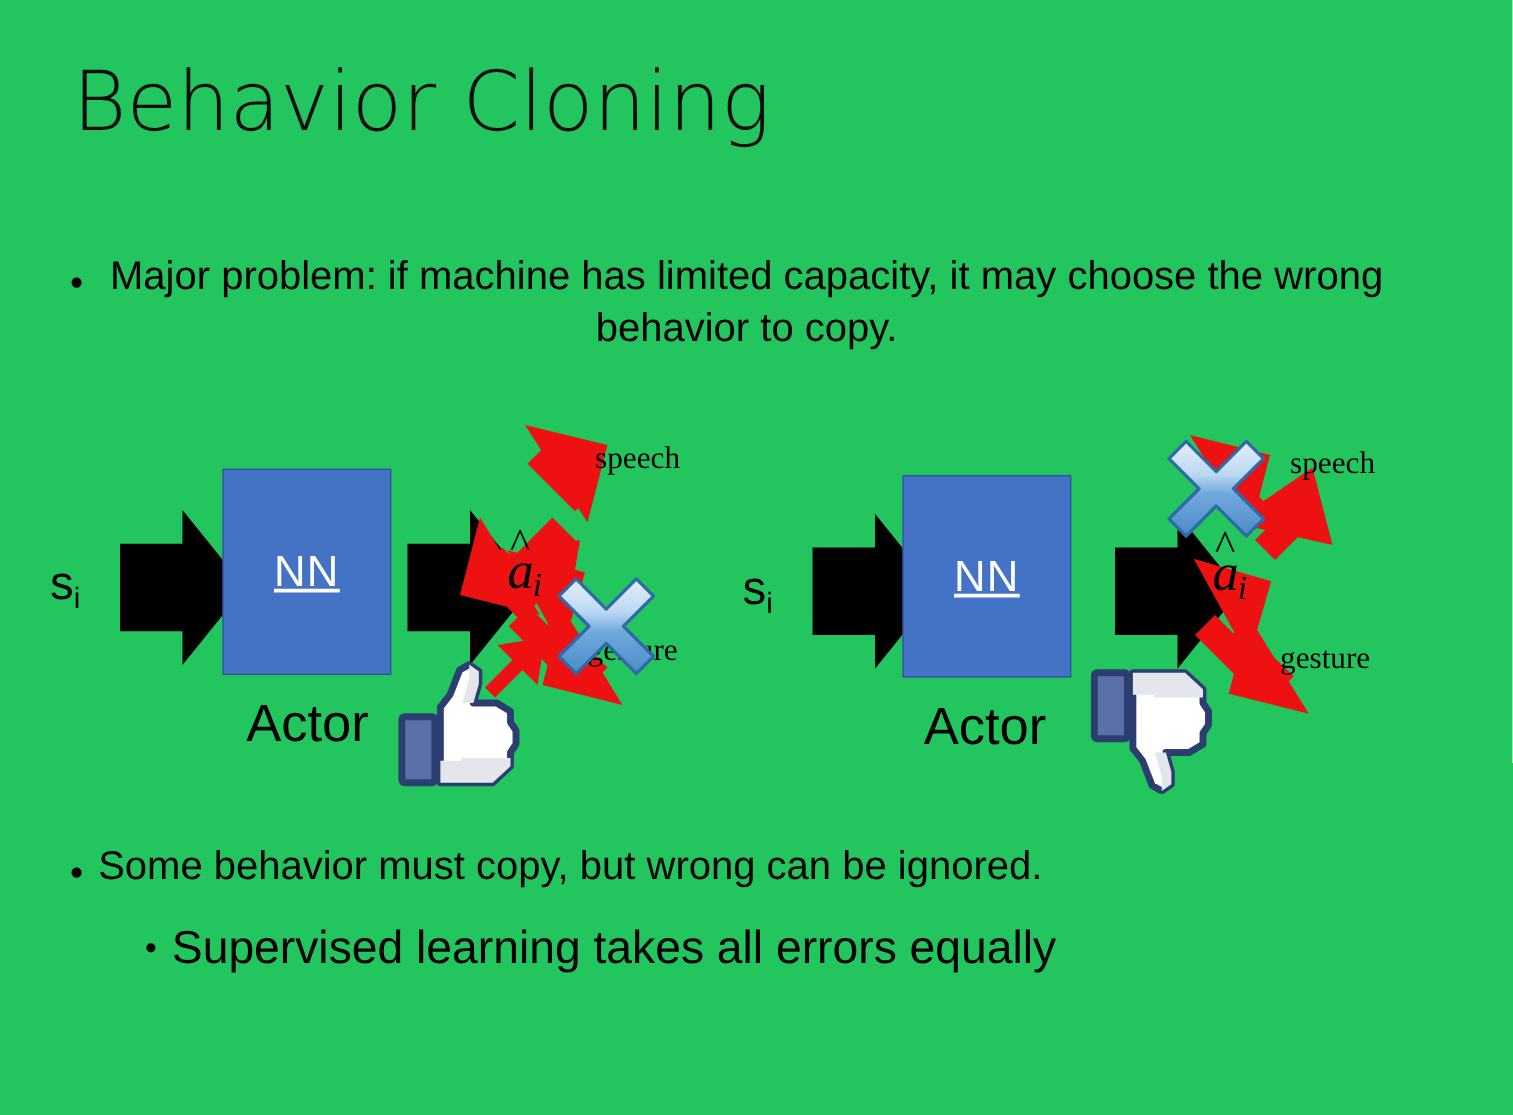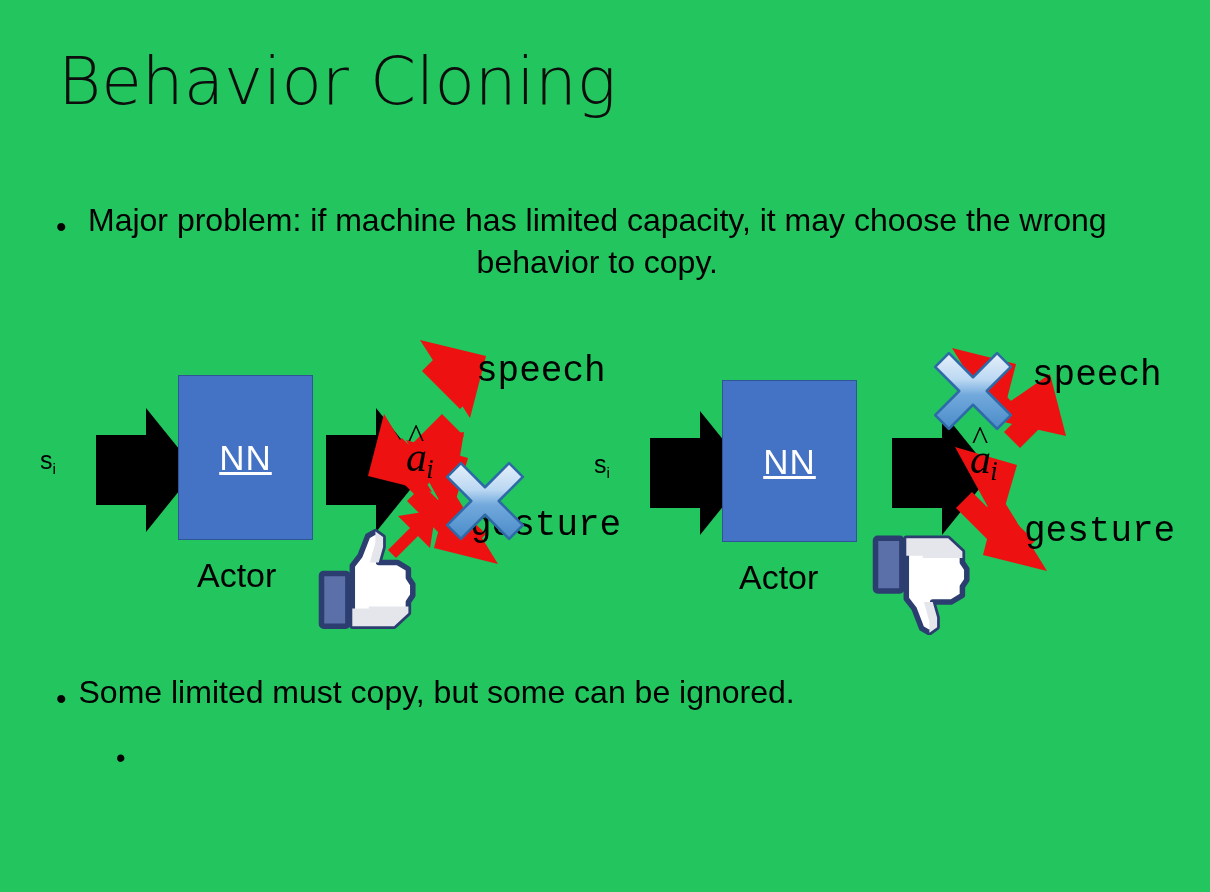--- a/index.html
+++ b/index.html
@@ -82,21 +82,21 @@
     height: 300px;
   }
   #diagram-left  { left: 28px;  width: 600px; }
   #diagram-right { left: 572px; width: 620px; }
 
   .diagram-inner { position: absolute; inset: 0; }
 
   
   .state-label {
     position: absolute;
-    font-size: 25px;
+    font-size: 38px;
     color: #000000;
     font-family: "Liberation Sans", sans-serif;
     white-space: nowrap;
     line-height: 1;
   }
   .state-label sub {
     font-size: 0.62em;
     vertical-align: baseline;
     position: relative;
     top: 0.30em;
@@ -117,21 +117,21 @@
     font-size: 35px;
     font-family: "Liberation Sans", sans-serif;
     letter-spacing: 1px;
     line-height: 1;
     text-decoration: underline;
   }
 
   
   .actor-label {
     position: absolute;
-    font-size: 34px;
+    font-size: 42px;
     color: #000000;
     font-family: "Liberation Sans", sans-serif;
     white-space: nowrap;
     line-height: 1;
   }
 
   
   .action-label {
     position: absolute;
     font-family: "Liberation Serif", serif;
@@ -144,23 +144,23 @@
   .action-label .sub {
     font-size: 0.64em;
     position: relative;
     top: 0.26em;
     left: -0.03em;
   }
 
   
   .modality-label {
     position: absolute;
-    font-size: 36px;
-    color: #000000;
-    font-family: Liberation Mono, monospace;
+    font-size: 25px;
+    color: #000000;
+    font-family: Liberation Serif, serif;
     white-space: nowrap;
     line-height: 1;
   }
 
   
   .svg-layer {
     position: absolute;
     left: 0; top: 0;
     width: 100%; height: 100%;
     overflow: visible;
@@ -322,20 +322,21 @@
             <path d="M47,30 L55,30 L59,16 L59,7 L52,2 L52,12 Z" fill="#E4E6EB"></path>
           </g>
         </svg>
       </div>
 
     </div>
   </div>
 
   <div class="bullet-block" id="bullet-bottom-1">
     <span class="bullet-dot">•</span>
-    <span class="bullet-text">Some limited must copy, but some can be ignored.</span>
+    <span class="bullet-text">Some behavior must copy, but wrong can be ignored.</span>
   </div>
 
   <div class="bullet-block" id="bullet-bottom-2">
     <span class="bullet-dot">•</span>
+    <span class="bullet-text">Supervised learning takes all errors equally</span>
   </div>
 
 </div>
 
 </body></html>

